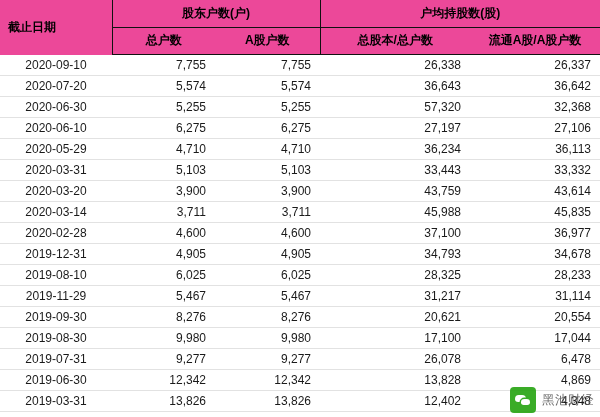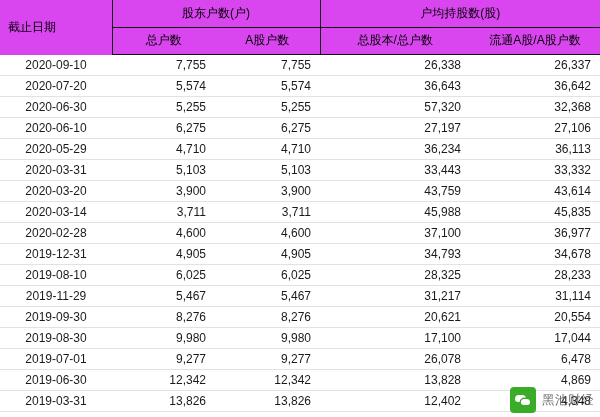--- a/index.html
+++ b/index.html
@@ -27,26 +27,26 @@
     table-layout: fixed;
     font-size: 11.5px;
   }
   table.data-table col.c-date { width: 112px; }
   table.data-table col.c-total { width: 103px; }
   table.data-table col.c-a { width: 105px; }
   table.data-table col.c-cap { width: 150px; }
   table.data-table col.c-float { width: 130px; }
 
   thead th {
-    font-weight: normal;
+    font-weight: bold;
     color: #000000;
     padding: 3px 6px 4px 6px;
     border-bottom: 1px solid #111;
     vertical-align: middle;
-    background: #d946ef;
+    background: #ec4899;
   }
   .grp-row th {
     font-size: 12px;
     padding-top: 5px;
     padding-bottom: 5px;
     border-bottom: 1px solid #111;
   }
   .sub-row th {
     font-size: 12px;
     padding-top: 4px;
@@ -246,21 +246,21 @@
           <td class="num">20,554</td>
         </tr>
         <tr>
           <td class="date">2019-08-30</td>
           <td class="num">9,980</td>
           <td class="num">9,980</td>
           <td class="num">17,100</td>
           <td class="num">17,044</td>
         </tr>
         <tr>
-          <td class="date">2019-07-01</td>
+          <td class="date">2019-07-31</td>
           <td class="num">9,277</td>
           <td class="num">9,277</td>
           <td class="num">26,078</td>
           <td class="num">6,478</td>
         </tr>
         <tr>
           <td class="date">2019-06-30</td>
           <td class="num">12,342</td>
           <td class="num">12,342</td>
           <td class="num">13,828</td>

